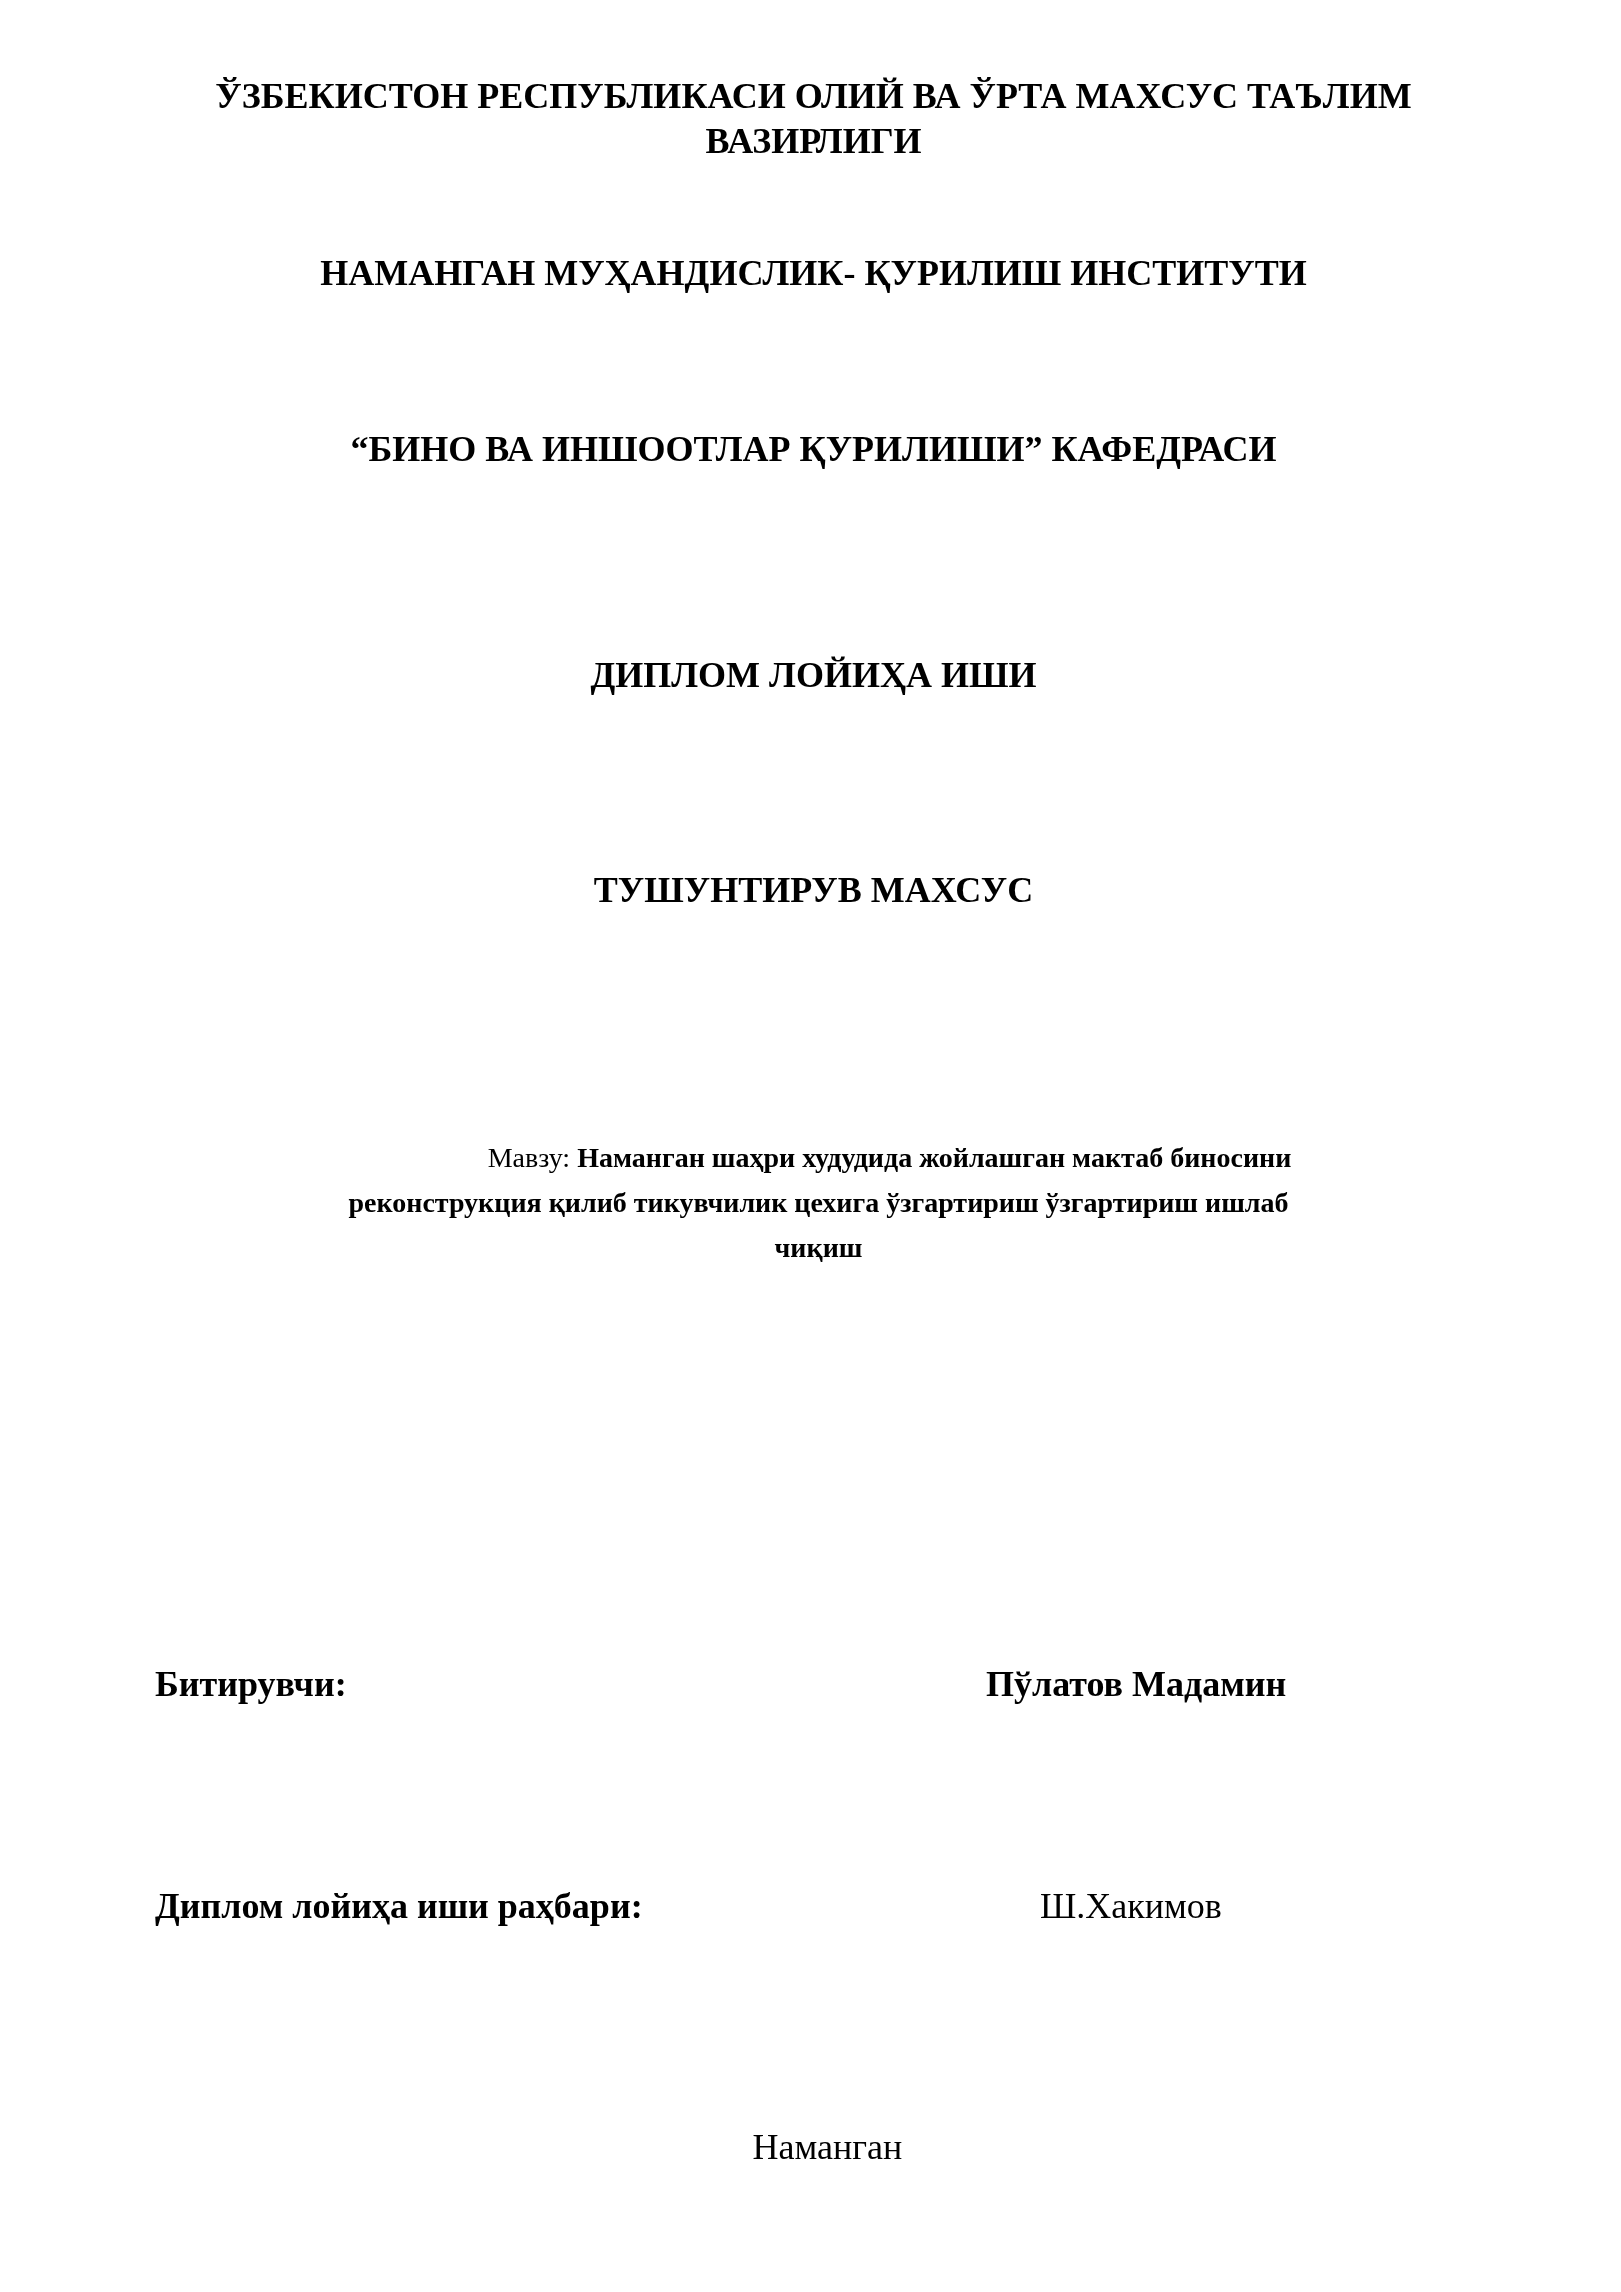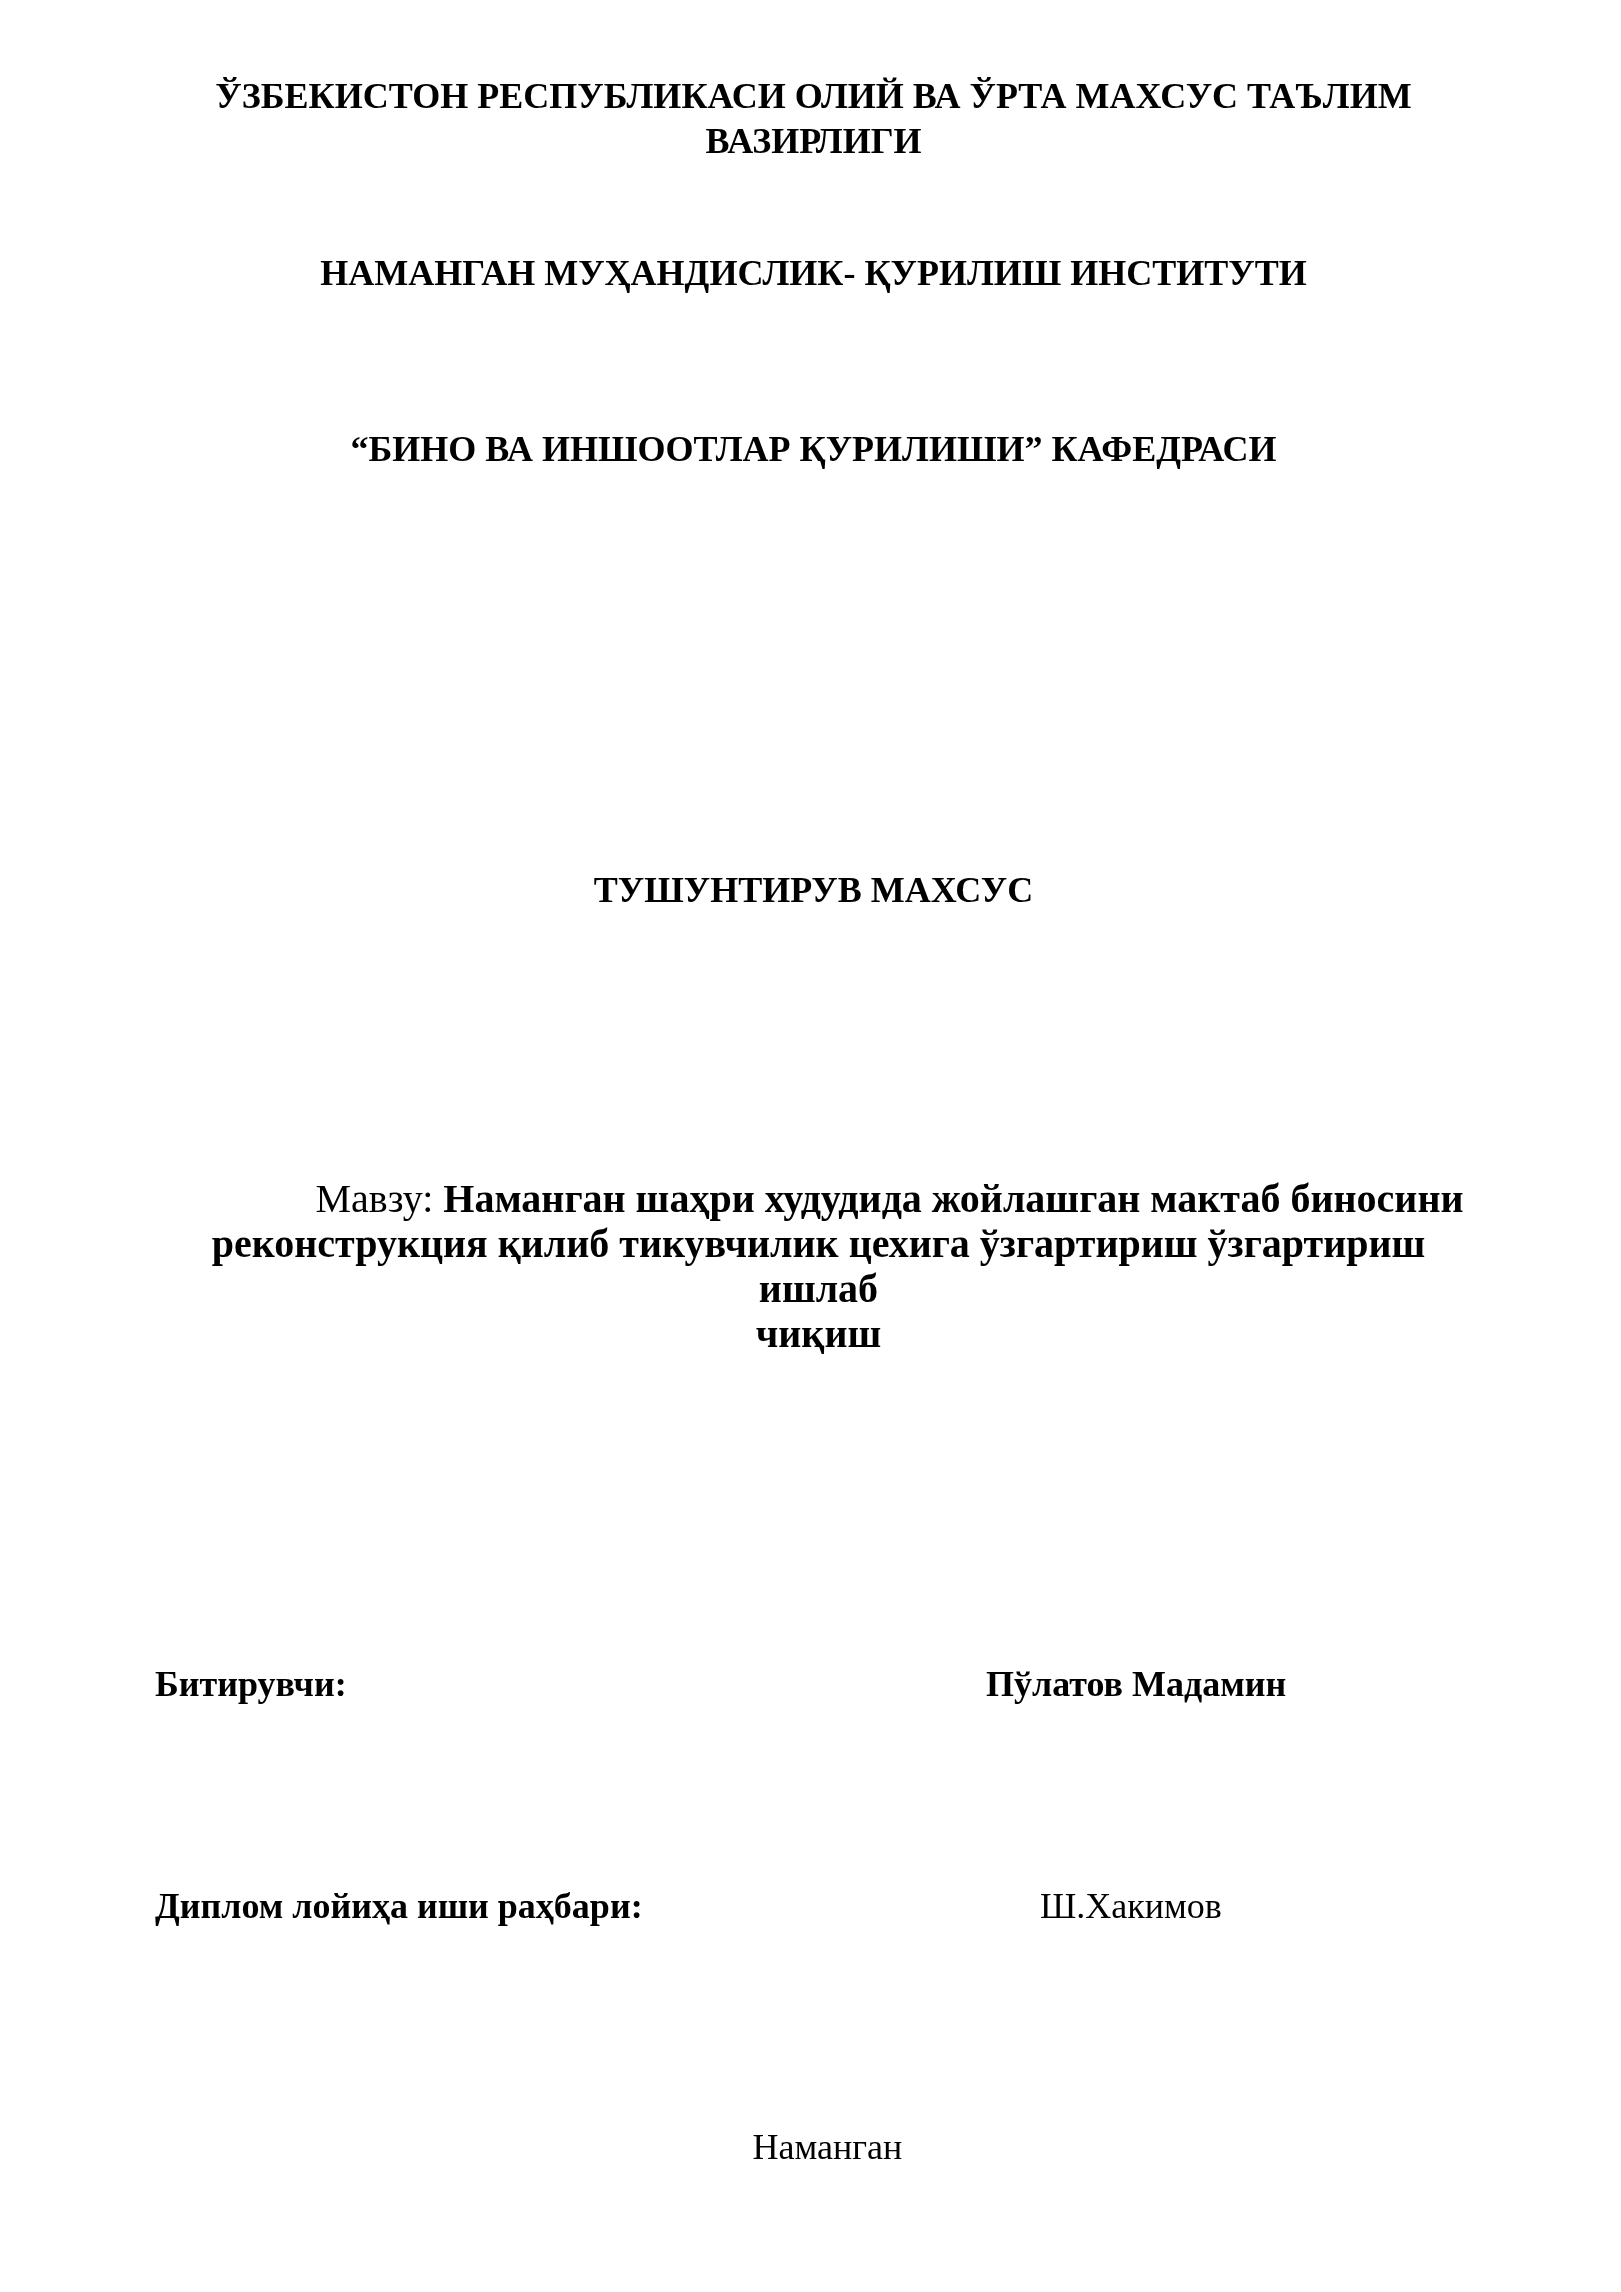--- a/index.html
+++ b/index.html
@@ -35,24 +35,23 @@
     .institute { top: 251px; }
     .department { top: 427px; }
     .diploma { top: 653px; }
     .explanatory { top: 868px; }
 
     .topic {
       position: absolute;
       left: 157px;
       width: 1323px;
       top: 1135px;
-      font-size: 40px;
+      font-size: 28px;
       line-height: 45px;
       text-align: center;
-      margin-top: 41px;
     }
     .topic .topic-label { font-weight: normal; }
     .topic .topic-text { font-weight: bold; }
     .topic .indent { display: inline-block; width: 142px; }
 
     .sig-row {
       position: absolute;
       left: 155px;
       width: 1176px;
       font-size: 36px;
@@ -88,20 +87,23 @@
   </div>
 
   <div class="center-block institute">
     <div>НАМАНГАН МУҲАНДИСЛИК- ҚУРИЛИШ ИНСТИТУТИ</div>
   </div>
 
   <div class="center-block department">
     <div>“БИНО ВА ИНШООТЛАР ҚУРИЛИШИ” КАФЕДРАСИ</div>
   </div>
 
+  <div class="center-block diploma">
+    <div>ДИПЛОМ ЛОЙИҲА ИШИ</div>
+  </div>
 
   <div class="center-block explanatory">
     <div>ТУШУНТИРУВ МАХСУС</div>
   </div>
 
   <div class="topic">
     <div><span class="indent"></span><span class="topic-label">Мавзу: </span><span class="topic-text">Наманган шаҳри худудида жойлашган мактаб биносини</span></div>
     <div class="topic-text">реконструкция қилиб тикувчилик цехига ўзгартириш ўзгартириш ишлаб</div>
     <div class="topic-text">чиқиш</div>
   </div>

